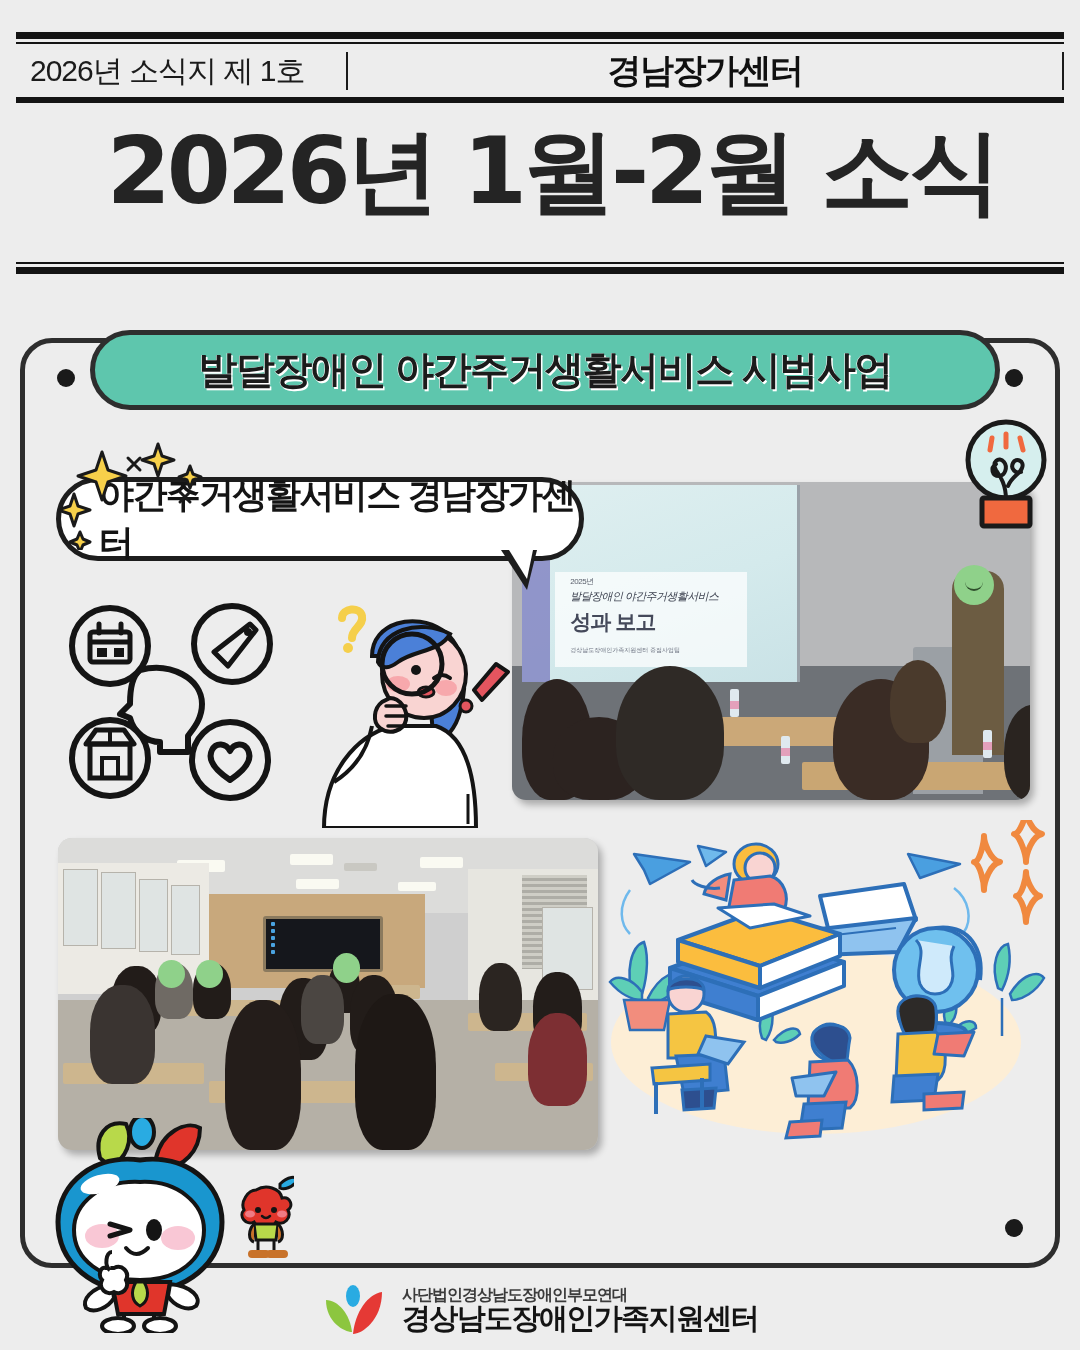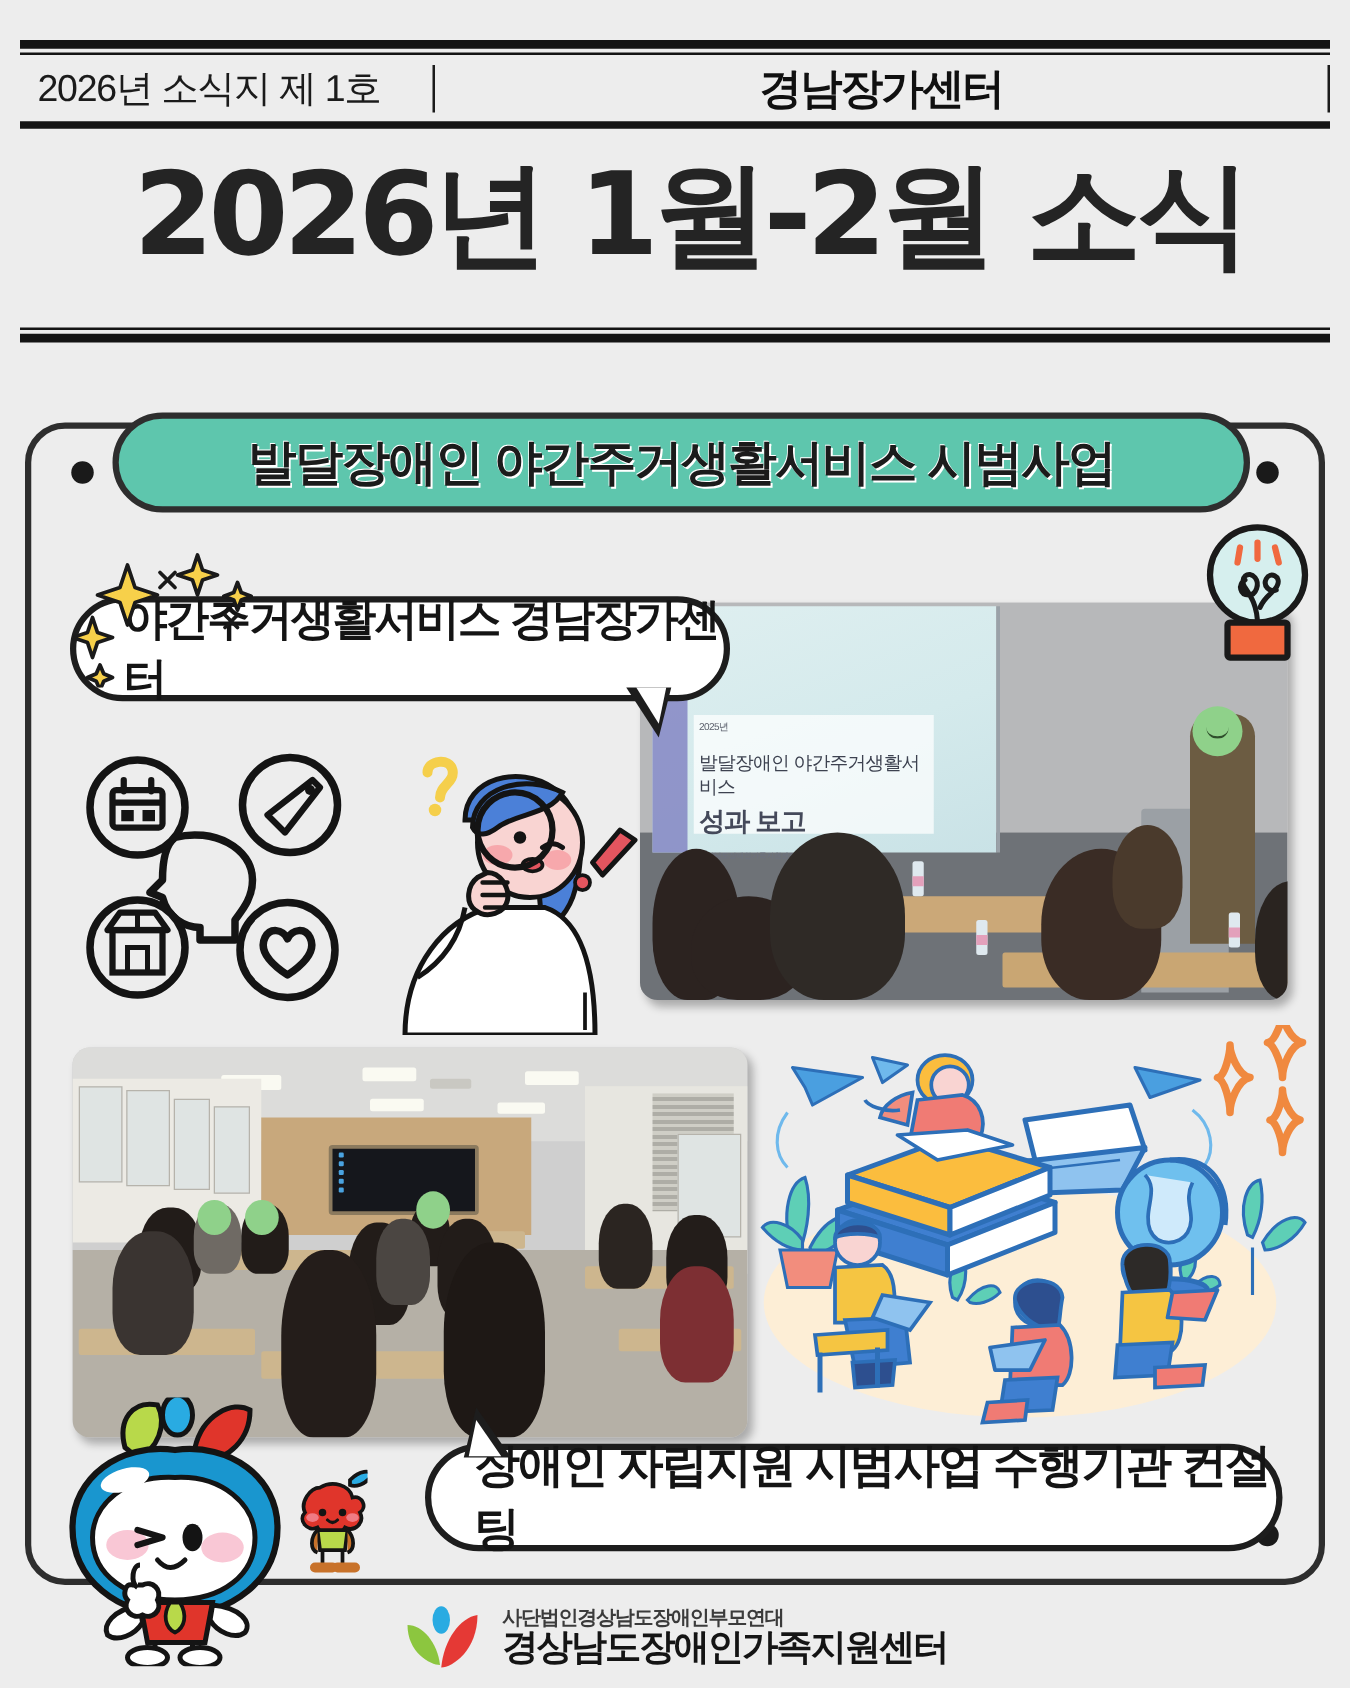--- a/index.html
+++ b/index.html
@@ -159,24 +159,24 @@
   .ph-wall2{ position:absolute; left:0; top:58%; right:0; bottom:0; background:#6e7277; }
   .ph-screen {
     position: absolute; left: 2%; top: 1%; width: 53%; height: 62%;
     background: linear-gradient(160deg,#dfeff0 0%, #d4eaec 55%, #c9e2e6 100%);
     border-right: 3px solid #9aa1a8;
   }
   .ph-screen-band { position:absolute; left:0; top:0; width:10%; height:100%; background:#7e7fc0; opacity:.8;}
   .ph-slide {
     position: absolute; left: 12%; top: 44%; width: 70%; height: 48%;
     background: rgba(255,255,255,0.72);
-    padding: 4px 4px; box-sizing: border-box;
+    padding: 4px 15px; box-sizing: border-box;
   }
   .ph-slide .yr  { font-size: 8px; color:#5a5f6b; letter-spacing:-.5px;}
-  .ph-slide .l1  { font-size: 15px; color:#3d4250; letter-spacing:-.6px; margin-top:14px;}
+  .ph-slide .l1  { font-size: 11px; color:#3d4250; letter-spacing:-.6px; margin-top:2px;font-style:italic;}
   .ph-slide .l2  { font-size: 21px; color:#44495a; font-weight:700; letter-spacing:-1px; margin-top:4px;}
   .ph-slide .l3  { font-size: 6px; color:#6c7280; margin-top:10px; line-height:1.4;}
   .ph-podium { position:absolute; right:9%; top:52%; width:70px; height:46%; background:#9ba0a5; border-radius:3px 3px 0 0;}
   .ph-speaker { position:absolute; right:5%; top:28%; width:52px; height:58%; background:#6c5c42; border-radius:18px 18px 0 0;}
   .ph-face { position:absolute; right:7%; top:26%; width:40px; height:40px; border-radius:50%; background:#8fd18a;}
   .ph-face:after{ content:""; position:absolute; left:11px; top:15px; width:18px; height:9px; border-bottom:2px solid #2f4f2c; border-radius:0 0 9px 9px;}
   .ph-desk { position:absolute; left:32%; top:74%; width:44%; height:9%; background:#cba878; border-radius:2px;}
   .ph-desk2{ position:absolute; left:56%; top:88%; width:44%; height:9%; background:#c9a673; border-radius:2px;}
   .ph-head { position:absolute; border-radius:50% 50% 40% 40%; background:#2c2320;}
   .ph-bottle{ position:absolute; width:9px; height:28px; background:#dfe9ef; border-radius:2px;}
@@ -408,24 +408,20 @@
     <div class="cl-person" style="right:14%;top:40%;width:8%;height:22%;background:#2b2521;"></div>
     <div class="cl-person" style="right:3%;top:43%;width:9%;height:24%;background:#231d1a;"></div>
     <div class="cl-person" style="right:2%;top:56%;width:11%;height:30%;background:#7d2f33;"></div>
   </div>
 
   <div class="bubble bubble-top">
     <span class="bubble-text">야간주거생활서비스 경남장가센터</span>
     <span class="tail tail-top"></span>
   </div>
 
-  <div class="bubble bubble-bot">
-    <span class="bubble-text">장애인 자립지원 시범사업 수행기관 컨설팅</span>
-    <span class="tail tail-bot"></span>
-  </div>
 
   <div class="deco sparkle-bubble">
     <svg viewBox="0 0 200 110" width="200" height="110">
       <g stroke="#1a1a1a" stroke-width="3" stroke-linejoin="round">
         <path d="M44 12 L50 30 L68 36 L50 42 L44 60 L38 42 L20 36 L38 30 Z" fill="#f7d04a"></path>
         <path d="M100 4 L104 16 L116 20 L104 24 L100 36 L96 24 L84 20 L96 16 Z" fill="#f7d04a"></path>
         <path d="M16 54 L20 66 L32 70 L20 74 L16 86 L12 74 L0 70 L12 66 Z" fill="#f7d04a"></path>
         <path d="M132 26 L135 34 L143 37 L135 40 L132 48 L129 40 L121 37 L129 34 Z" fill="#f7d04a"></path>
         <path d="M22 92 L25 99 L32 102 L25 105 L22 112 L19 105 L12 102 L19 99 Z" fill="#f7d04a"></path>
       </g>

